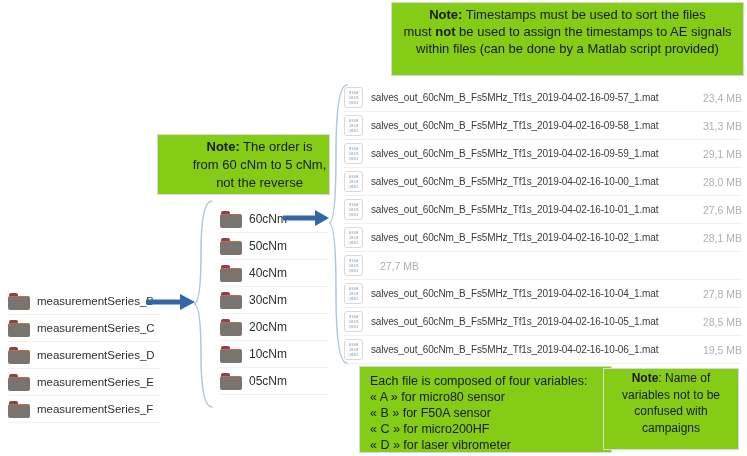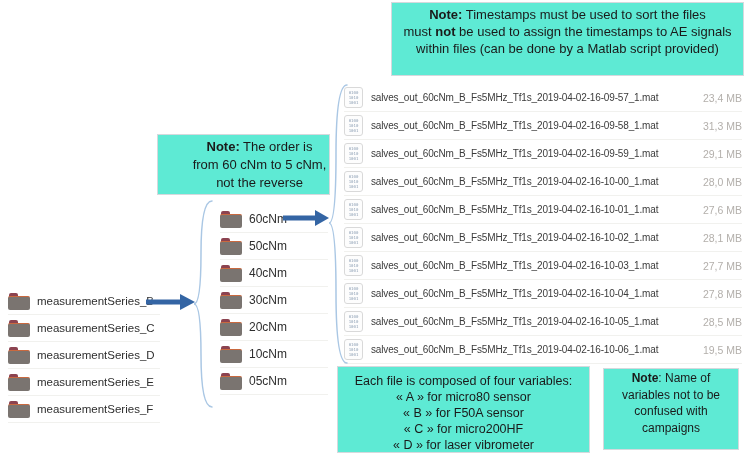--- a/index.html
+++ b/index.html
@@ -3,27 +3,27 @@
 <meta charset="utf-8">
 <style>
   html,body{margin:0;padding:0;background:#fff;}
   #stage{
     position:relative;width:747px;height:456px;background:#ffffff;
     font-family:"Liberation Sans","DejaVu Sans",sans-serif;color:#2e2e2e;
     overflow:hidden;
   }
   
   .note-box{
-    position:absolute;background:#5eead4;border:1px solid #d5d9dd;
+    position:absolute;background:#84cc16;border:1px solid #d5d9dd;
     box-sizing:border-box;color:#1a1a1a;
   }
   .note-center{text-align:center;}
   .note-timestamps{left:391px;top:2px;width:353px;height:74px;font-size:13px;line-height:17px;padding-top:3px;}
   .note-order{left:157px;top:134px;width:173px;height:61px;font-size:13px;line-height:18px;padding-top:3px;padding-left:32px;}
-  .note-variables{left:337px;top:366px;width:253px;height:87px;font-size:12.5px;line-height:16px;padding:6px 10px;text-align:center;}
+  .note-variables{left:359px;top:366px;width:253px;height:87px;font-size:12.5px;line-height:16px;padding:6px 10px;text-align:left;}
   .note-confusion{left:603px;top:368px;width:136px;height:82px;font-size:12px;line-height:16.5px;padding-top:1px;}
   .note-box b{font-weight:bold;}
   
   .row{display:flex;align-items:center;box-sizing:border-box;border-bottom:1px solid #f1f1ee;}
   
   .folder-ic{position:relative;width:22px;height:17px;flex:0 0 22px;}
   .folder-ic .tab{position:absolute;top:0;left:1px;width:9px;height:6px;background:#8c4350;border-radius:2px 2px 0 0;}
   .folder-ic .body{position:absolute;top:3px;left:0;width:22px;height:14px;background:#7a7470;border-radius:2px;border-top:1.5px solid #c9693f;box-sizing:border-box;}
   
   .series-list{position:absolute;left:8px;top:288px;width:152px;}
@@ -191,21 +191,20 @@
       <span class="mat-ic">0100
 1010
 1001</span>
       <span class="file-name">salves_out_60cNm_B_Fs5MHz_Tf1s_2019-04-02-16-10-02_1.mat</span>
       <span class="file-size">28,1 MB</span>
     </div>
     <div class="row">
       <span class="mat-ic">0100
 1010
 1001</span>
-      <span class="file-name">salves_out_60cNm_B_Fs5MHz_Tf1s_2019-04-02-16-10-03_1.mat</span>
       <span class="file-size">27,7 MB</span>
     </div>
     <div class="row">
       <span class="mat-ic">0100
 1010
 1001</span>
       <span class="file-name">salves_out_60cNm_B_Fs5MHz_Tf1s_2019-04-02-16-10-04_1.mat</span>
       <span class="file-size">27,8 MB</span>
     </div>
     <div class="row">

